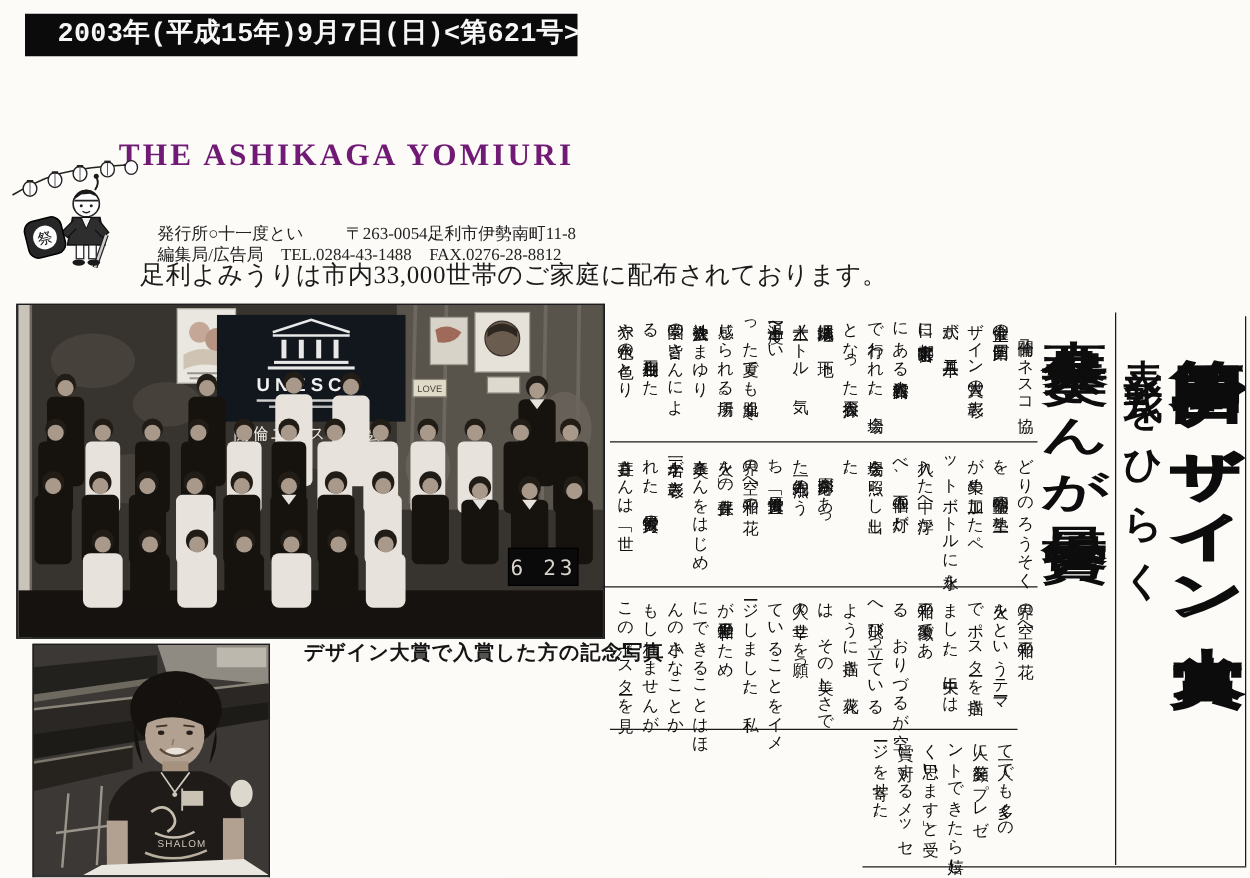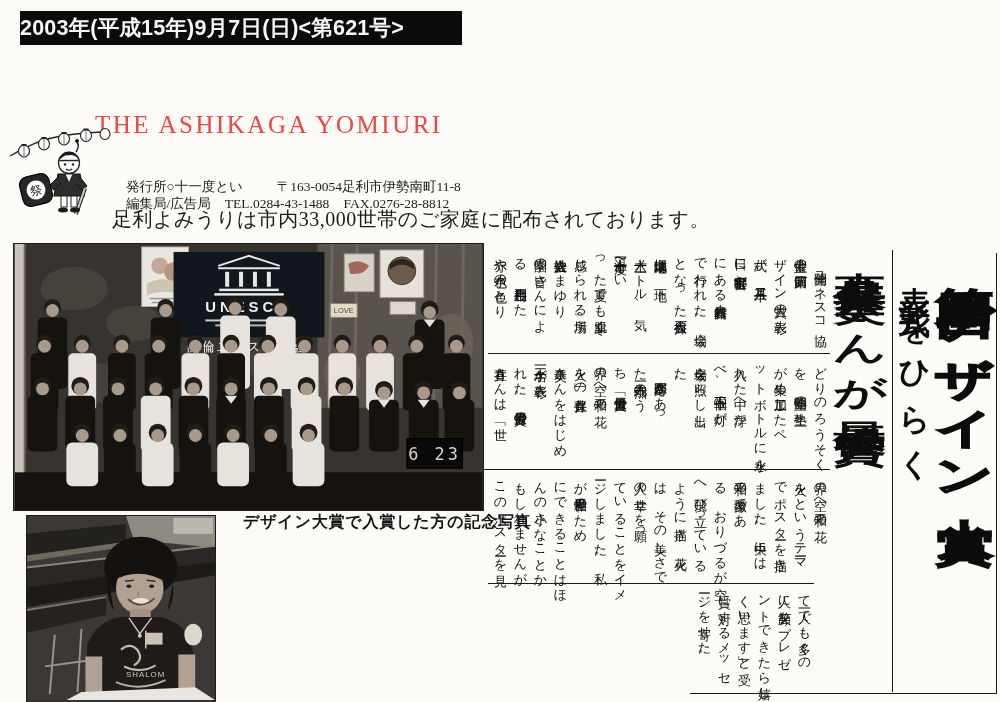--- a/index.html
+++ b/index.html
@@ -2,26 +2,26 @@
 <html><head>
 <meta charset="utf-8">
 <style>
   *{margin:0;padding:0;box-sizing:border-box}
   html,body{width:1000px;height:702px;background:#ffffff}
   .page{position:relative;width:1000px;height:702px;background:#fcfbf8;overflow:hidden;
         font-family:"Liberation Serif","DejaVu Serif",serif;color:#111}
 
   
   .datebar{position:absolute;left:20px;top:11px;width:442px;height:34px;background:#0b0b0b;
-           color:#f7f7f7;font-family:Liberation Sans, sans-serif;font-weight:700;
-           font-size:21.5px;line-height:34px;padding-left:0;white-space:nowrap;letter-spacing:0.2px}
+           color:#f7f7f7;font-family:Liberation Mono, monospace;font-weight:700;
+           font-size:21.5px;line-height:34px;padding-left:26px;white-space:nowrap;letter-spacing:0.2px}
   .title{position:absolute;left:92px;top:46px;font-family:"Liberation Sans","DejaVu Sans",sans-serif;
          font-weight:900;font-size:58px;letter-spacing:3px;color:#0d0d0d;white-space:nowrap}
   .title-en{position:absolute;left:95px;top:111px;font-family:"Liberation Serif","DejaVu Serif",serif;
-            font-weight:400;font-size:25px;letter-spacing:2.5px;color:#ef4444;white-space:nowrap}
+            font-weight:700;font-size:25px;letter-spacing:2.5px;color:#701a75;white-space:nowrap}
   .mascot{position:absolute;left:6px;top:126px;width:108px;height:96px}
   .pub{position:absolute;left:126px;top:178px;font-size:13.5px;line-height:17px;color:#222;white-space:nowrap}
   .pub .addr{margin-left:34px}
   .pub .sp{margin-left:14px}
   .dist{position:absolute;left:112px;top:206px;font-size:20px;letter-spacing:0.5px;color:#1b1b1b;white-space:nowrap}
 
   
   .photo{position:absolute;border:1px solid #1d1d1d;background:#333;overflow:hidden}
   .photo svg{display:block}
   .group-photo{left:13px;top:243px;width:471px;height:268px}
@@ -107,21 +107,21 @@
       <circle cx="30" cy="64" r="9.5" fill="#fdfdfd"></circle>
       <text x="30" y="68.5" font-size="12" text-anchor="middle" fill="#111">祭</text>
     </g>
     <rect x="55" y="70" width="6" height="11" fill="#fdfdfd" stroke="#222" stroke-width="1"></rect>
     <rect x="65" y="70" width="6" height="11" fill="#fdfdfd" stroke="#222" stroke-width="1"></rect>
     <ellipse cx="57" cy="84" rx="5" ry="2.5" fill="#1a1a1a"></ellipse>
     <ellipse cx="69" cy="84" rx="5" ry="2.5" fill="#1a1a1a"></ellipse>
   </svg>
 
   <div class="pub">
-    <div class="pub-line"><span>発行所○十一度とい</span><span class="addr">〒163-0054足利市伊勢南町11-8</span></div>
+    <div class="pub-line"><span>発行所○十一度とい</span><span class="addr">〒263-0054足利市伊勢南町11-8</span></div>
     <div class="pub-line"><span>編集局/広告局</span><span class="sp">TEL.0284-43-1488</span><span class="sp">FAX.0276-28-8812</span></div>
   </div>
   <div class="dist">足利よみうりは市内33,000世帯のご家庭に配布されております。</div>
 
   <div class="photo group-photo">
     <svg viewBox="0 0 471 268" width="469" height="266">
       <rect width="471" height="268" fill="#37332e"></rect>
       <rect x="0" y="0" width="10" height="268" fill="#c9c3b9"></rect>
       <rect x="9" y="0" width="2" height="268" fill="#6e685f"></rect>
       <g fill="#4c463f" opacity="0.75">

